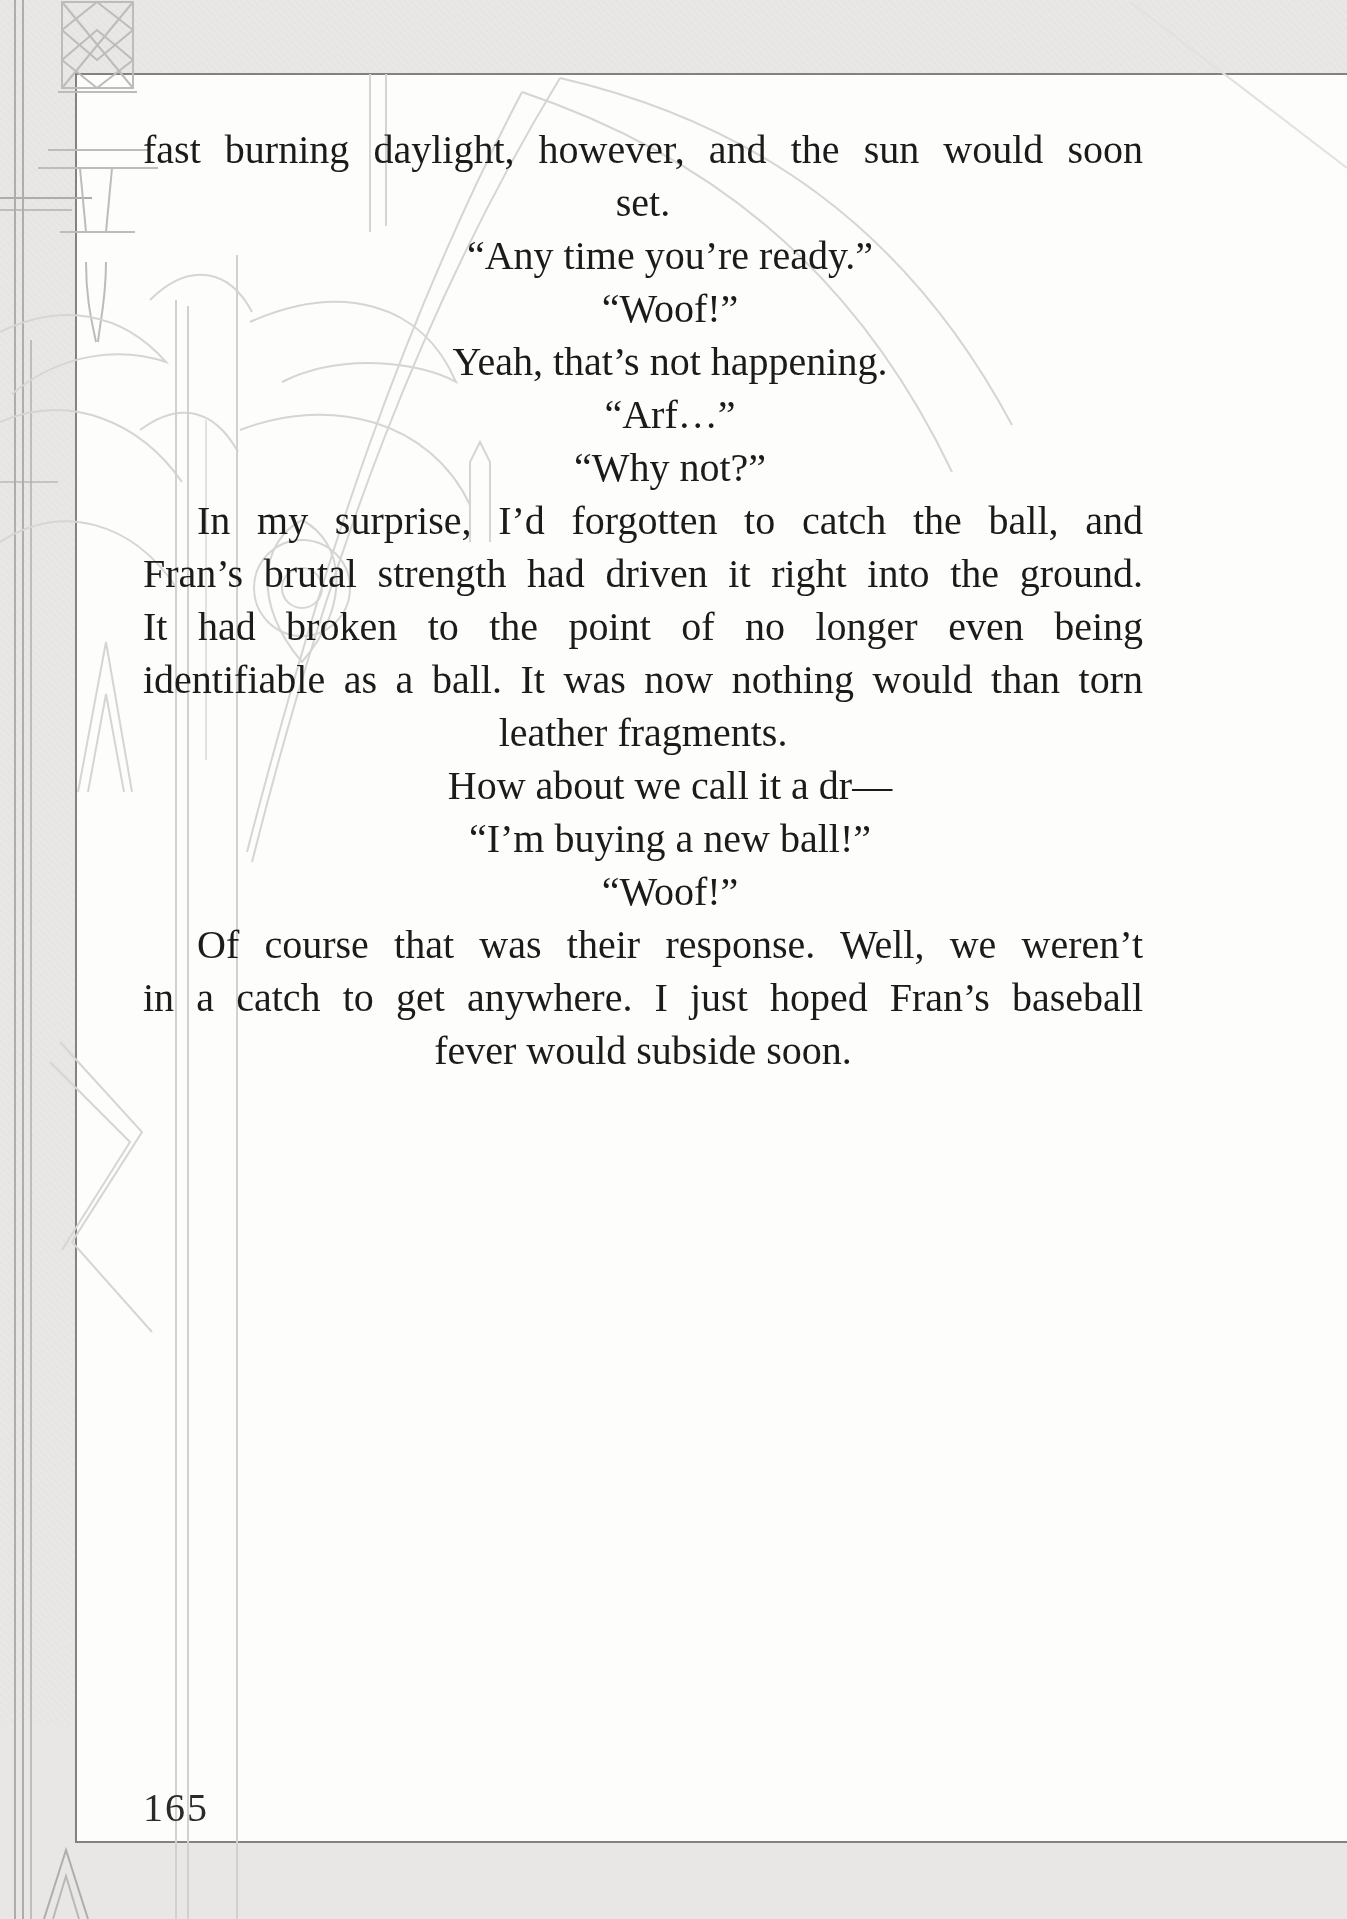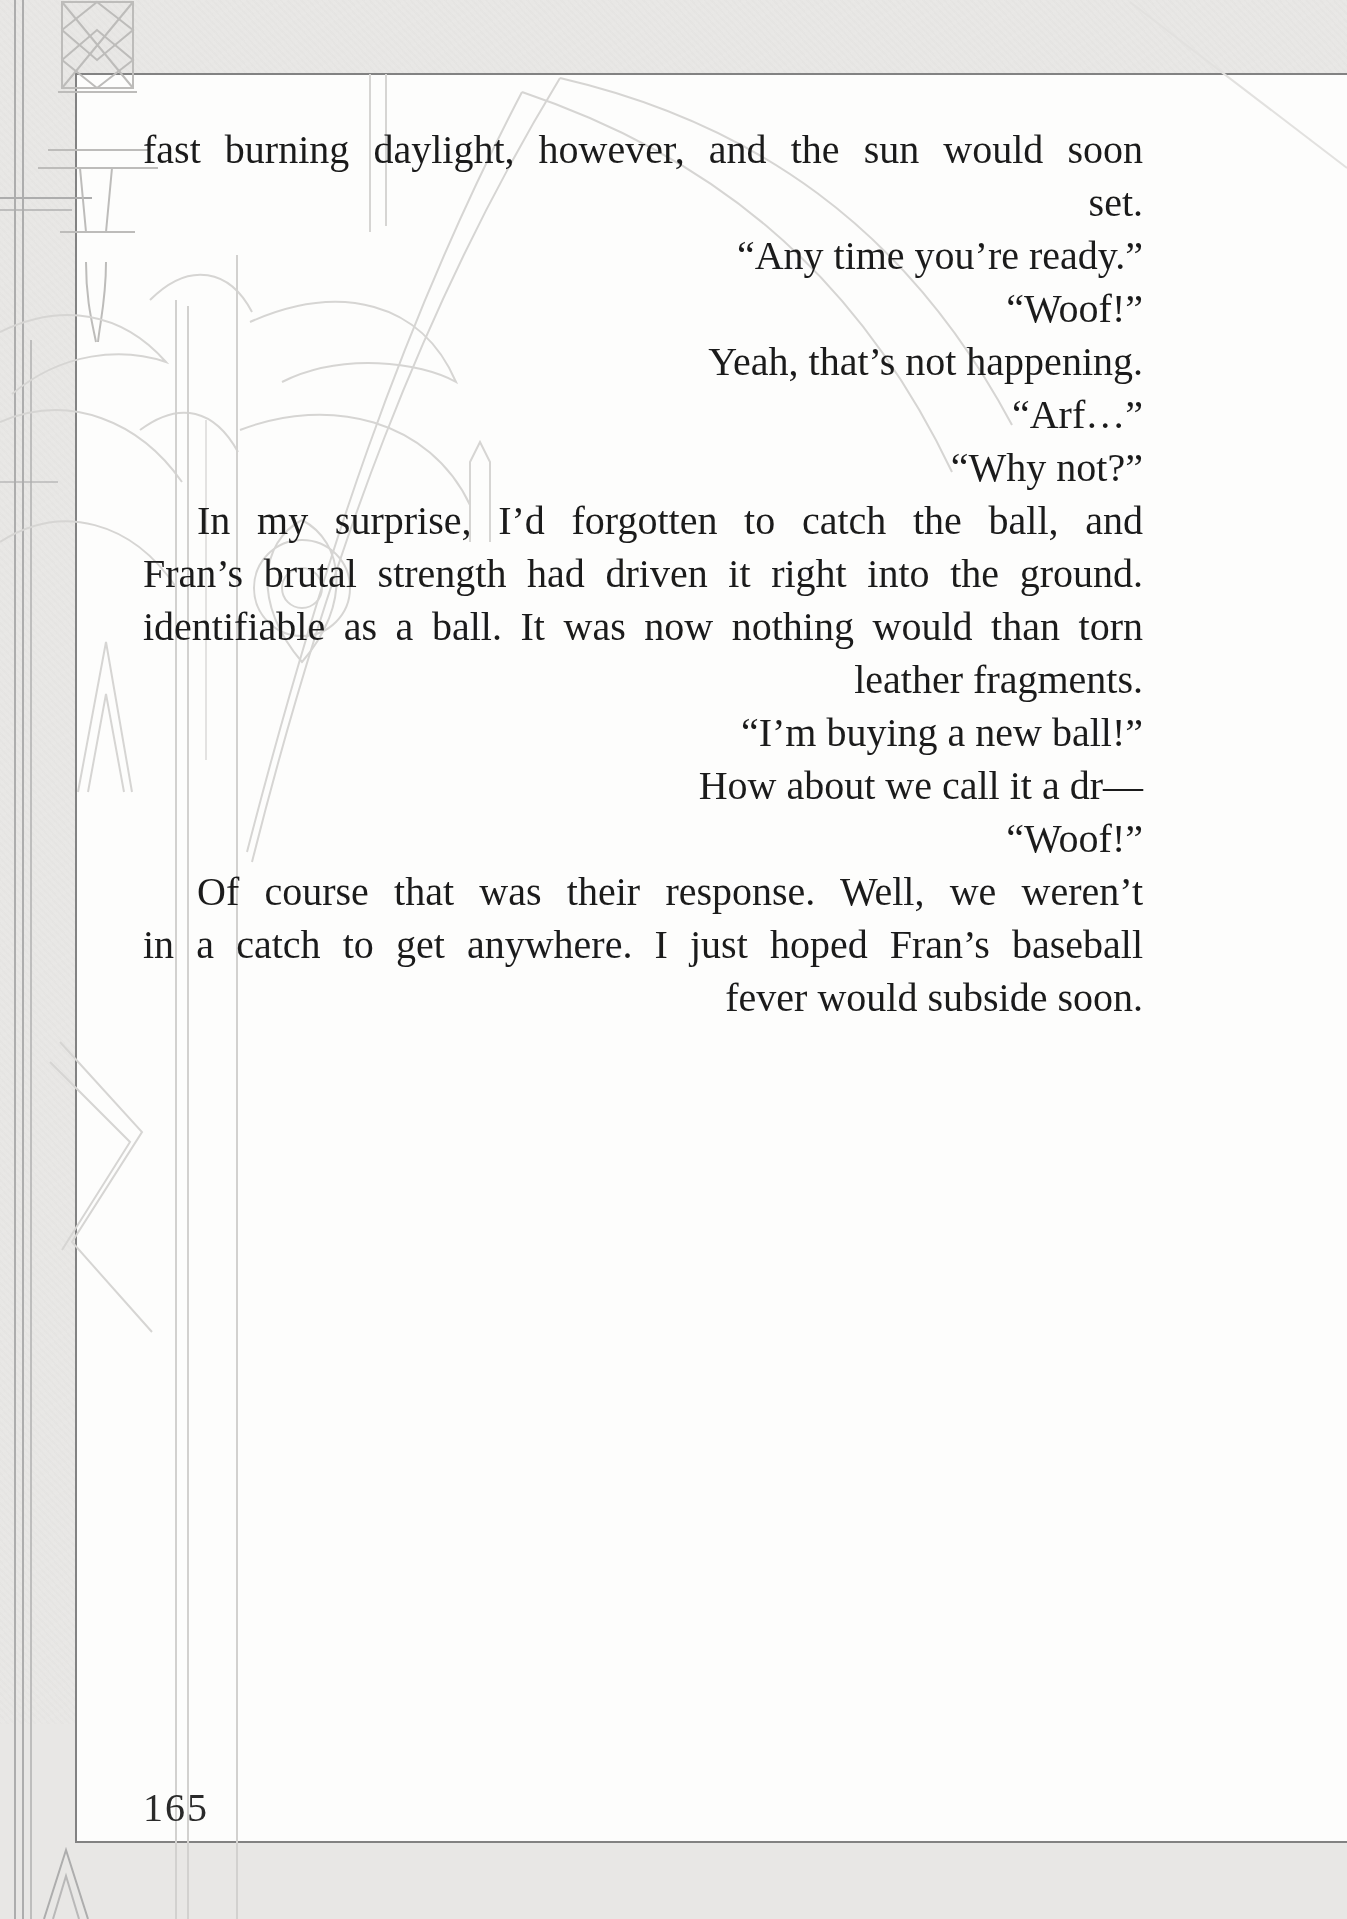--- a/index.html
+++ b/index.html
@@ -22,21 +22,21 @@
     box-sizing:border-box;
   }
   .art{position:absolute;left:0;top:0;pointer-events:none;}
   .pagetext{
     position:absolute;left:143px;top:123px;width:1000px;
     color:var(--text-color,#1b1b1b);
     font-size:40px;
   }
   .tline{
     height:53px;line-height:53px;
-    text-align:right;
+    text-align:center;
   }
   .tline.jst{text-align:justify;text-align-last:justify;}
   .tline.ind{padding-left:54px;}
   .tline.it{}
   .pageno{
     position:absolute;left:143px;top:1788px;width:1000px;
     text-align:left;font-size:40px;line-height:40px;
     color:#2a2a2a;letter-spacing:2px;
   }
 </style>
@@ -108,24 +108,25 @@
   <div class="pagetext">
       <div class="tline jst">fast burning daylight, however, and the sun would soon</div>
       <div class="tline">set.</div>
       <div class="tline ind">“Any time you’re ready.”</div>
       <div class="tline ind">“Woof!”</div>
       <div class="tline it ind">Yeah, that’s not happening.</div>
       <div class="tline ind">“Arf…”</div>
       <div class="tline ind">“Why not?”</div>
       <div class="tline jst ind">In my surprise, I’d forgotten to catch the ball, and</div>
       <div class="tline jst">Fran’s brutal strength had driven it right into the ground.</div>
+      <div class="tline jst">It had broken to the point of no longer even being</div>
       <div class="tline jst">identifiable as a ball. It was now nothing would than torn</div>
       <div class="tline">leather fragments.</div>
+      <div class="tline it ind">How about we call it a dr—</div>
       <div class="tline ind">“I’m buying a new ball!”</div>
-      <div class="tline it ind">How about we call it a dr—</div>
       <div class="tline ind">“Woof!”</div>
       <div class="tline jst ind">Of course that was their response. Well, we weren’t</div>
       <div class="tline jst">in a catch to get anywhere. I just hoped Fran’s baseball</div>
       <div class="tline">fever would subside soon.</div>
     </div>
 
   <div class="pageno">165</div>
 </div>
 
 </body></html>

